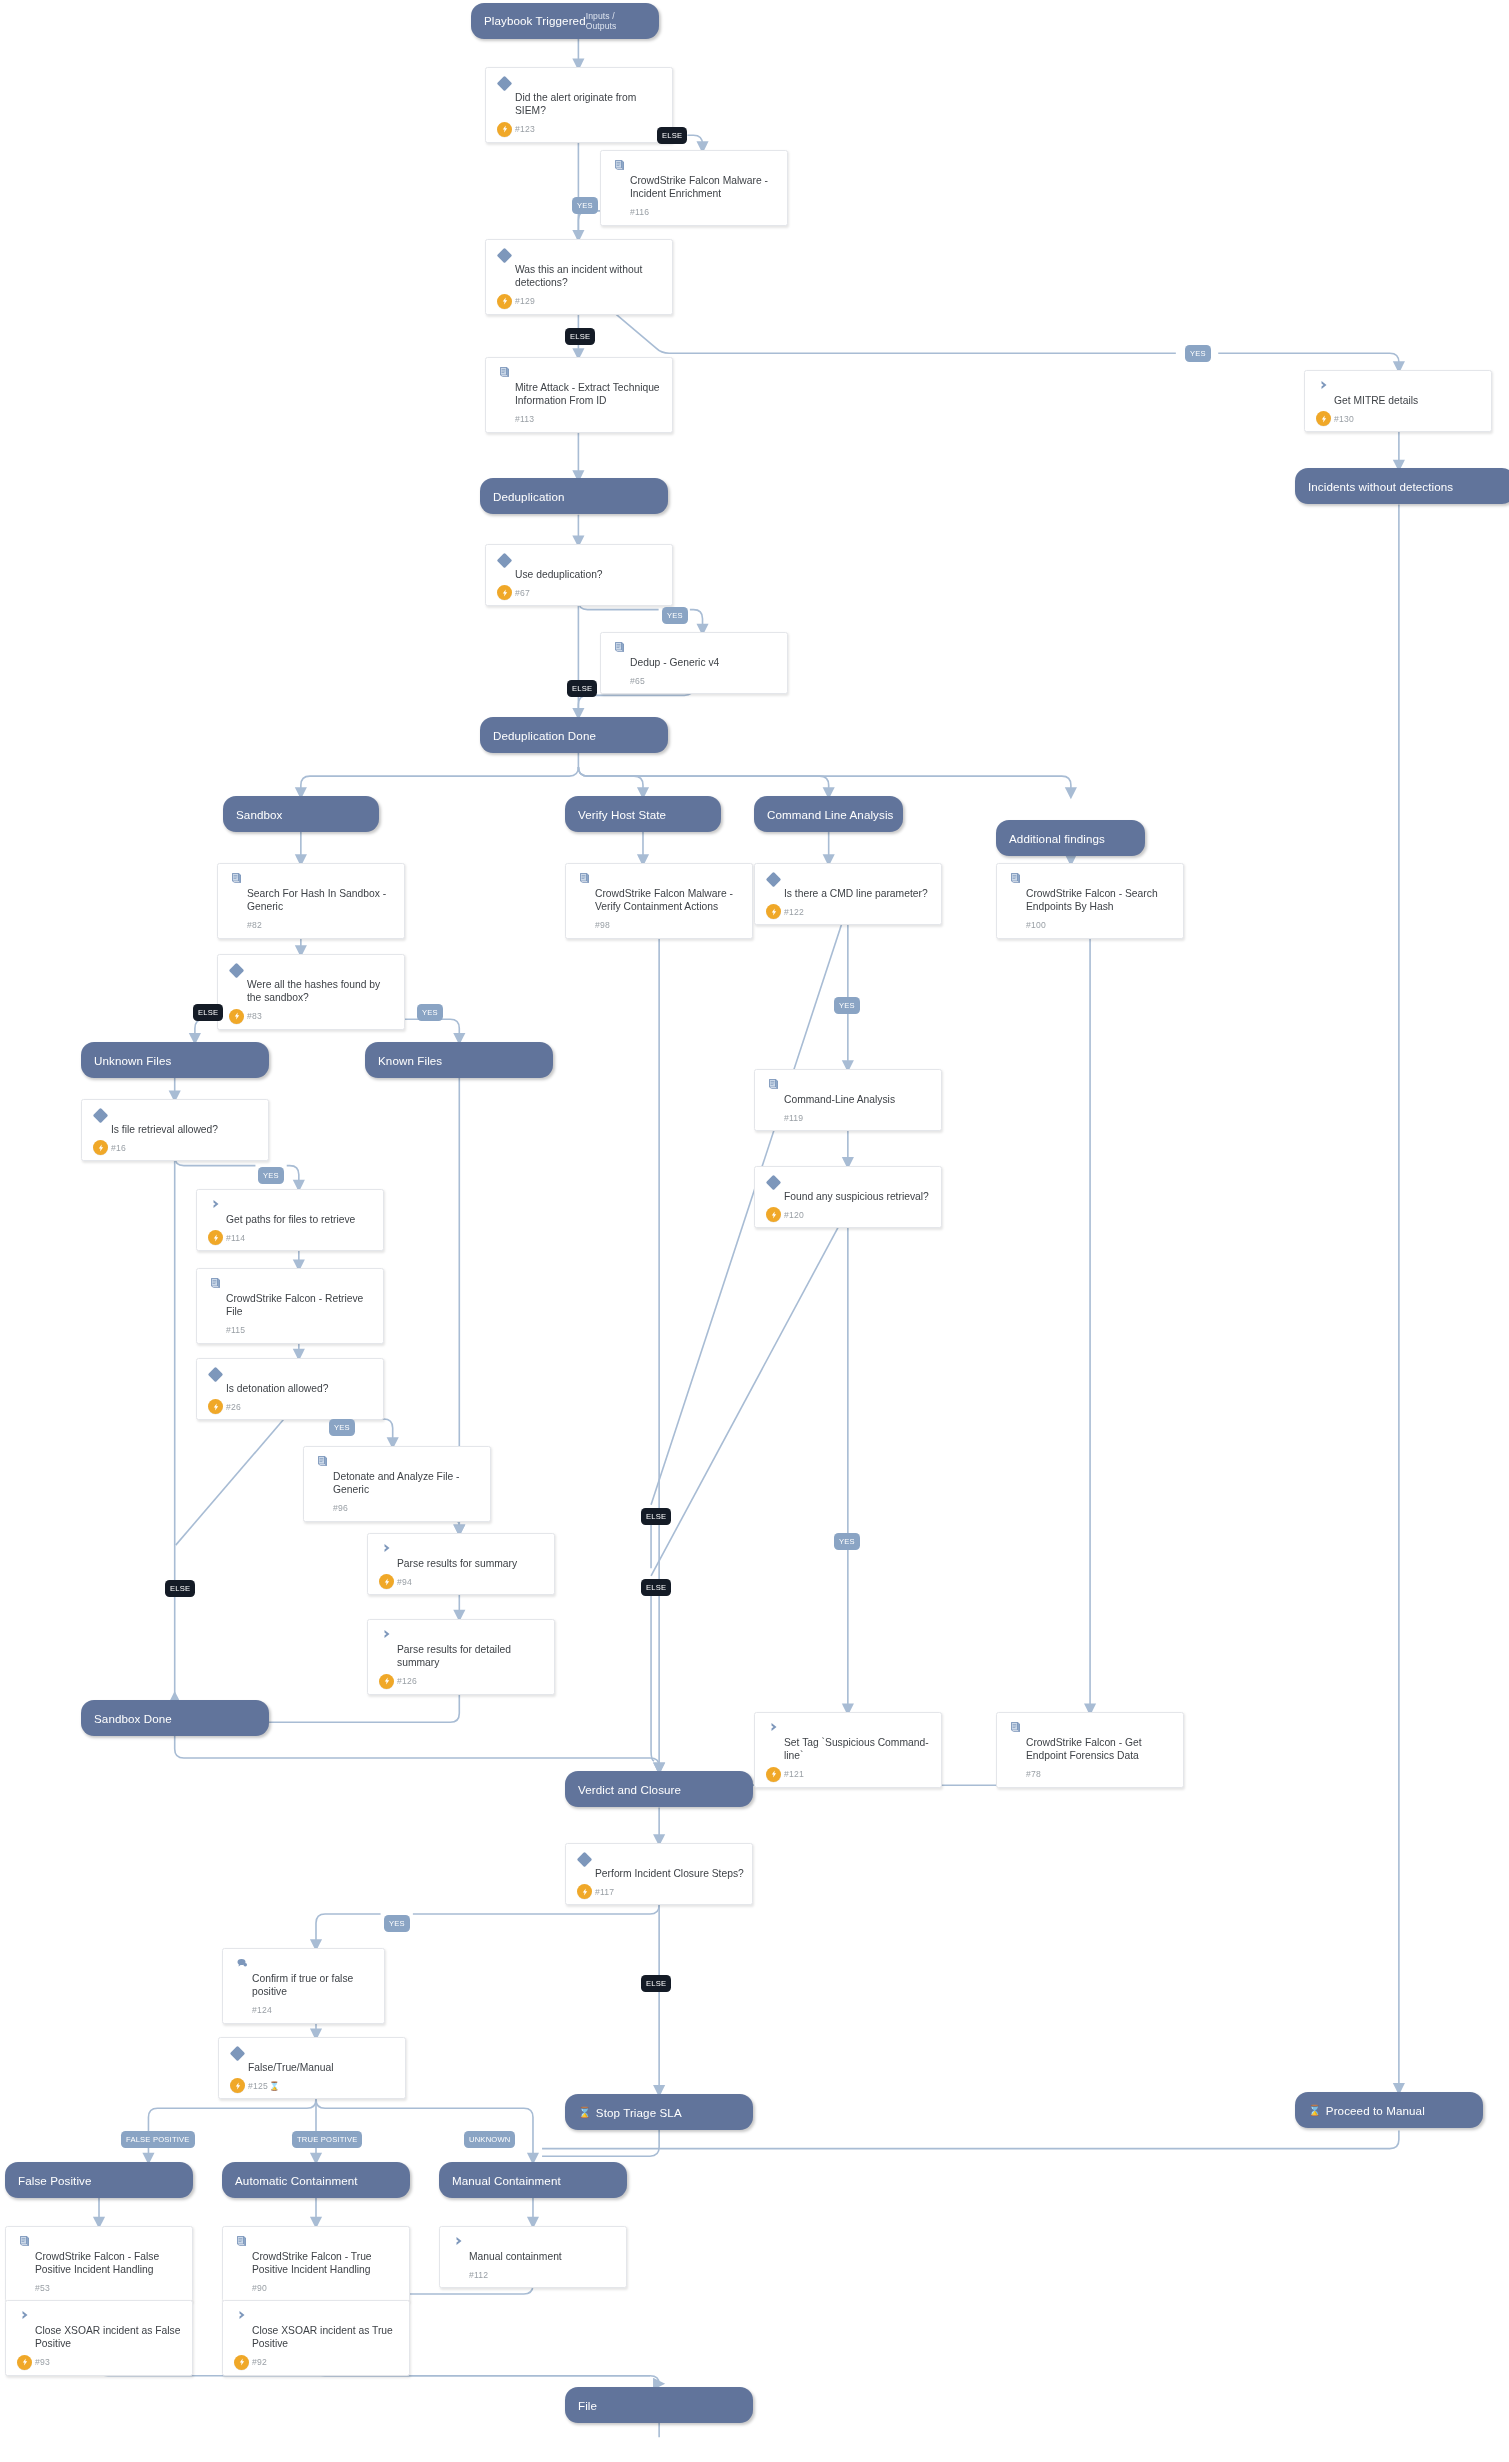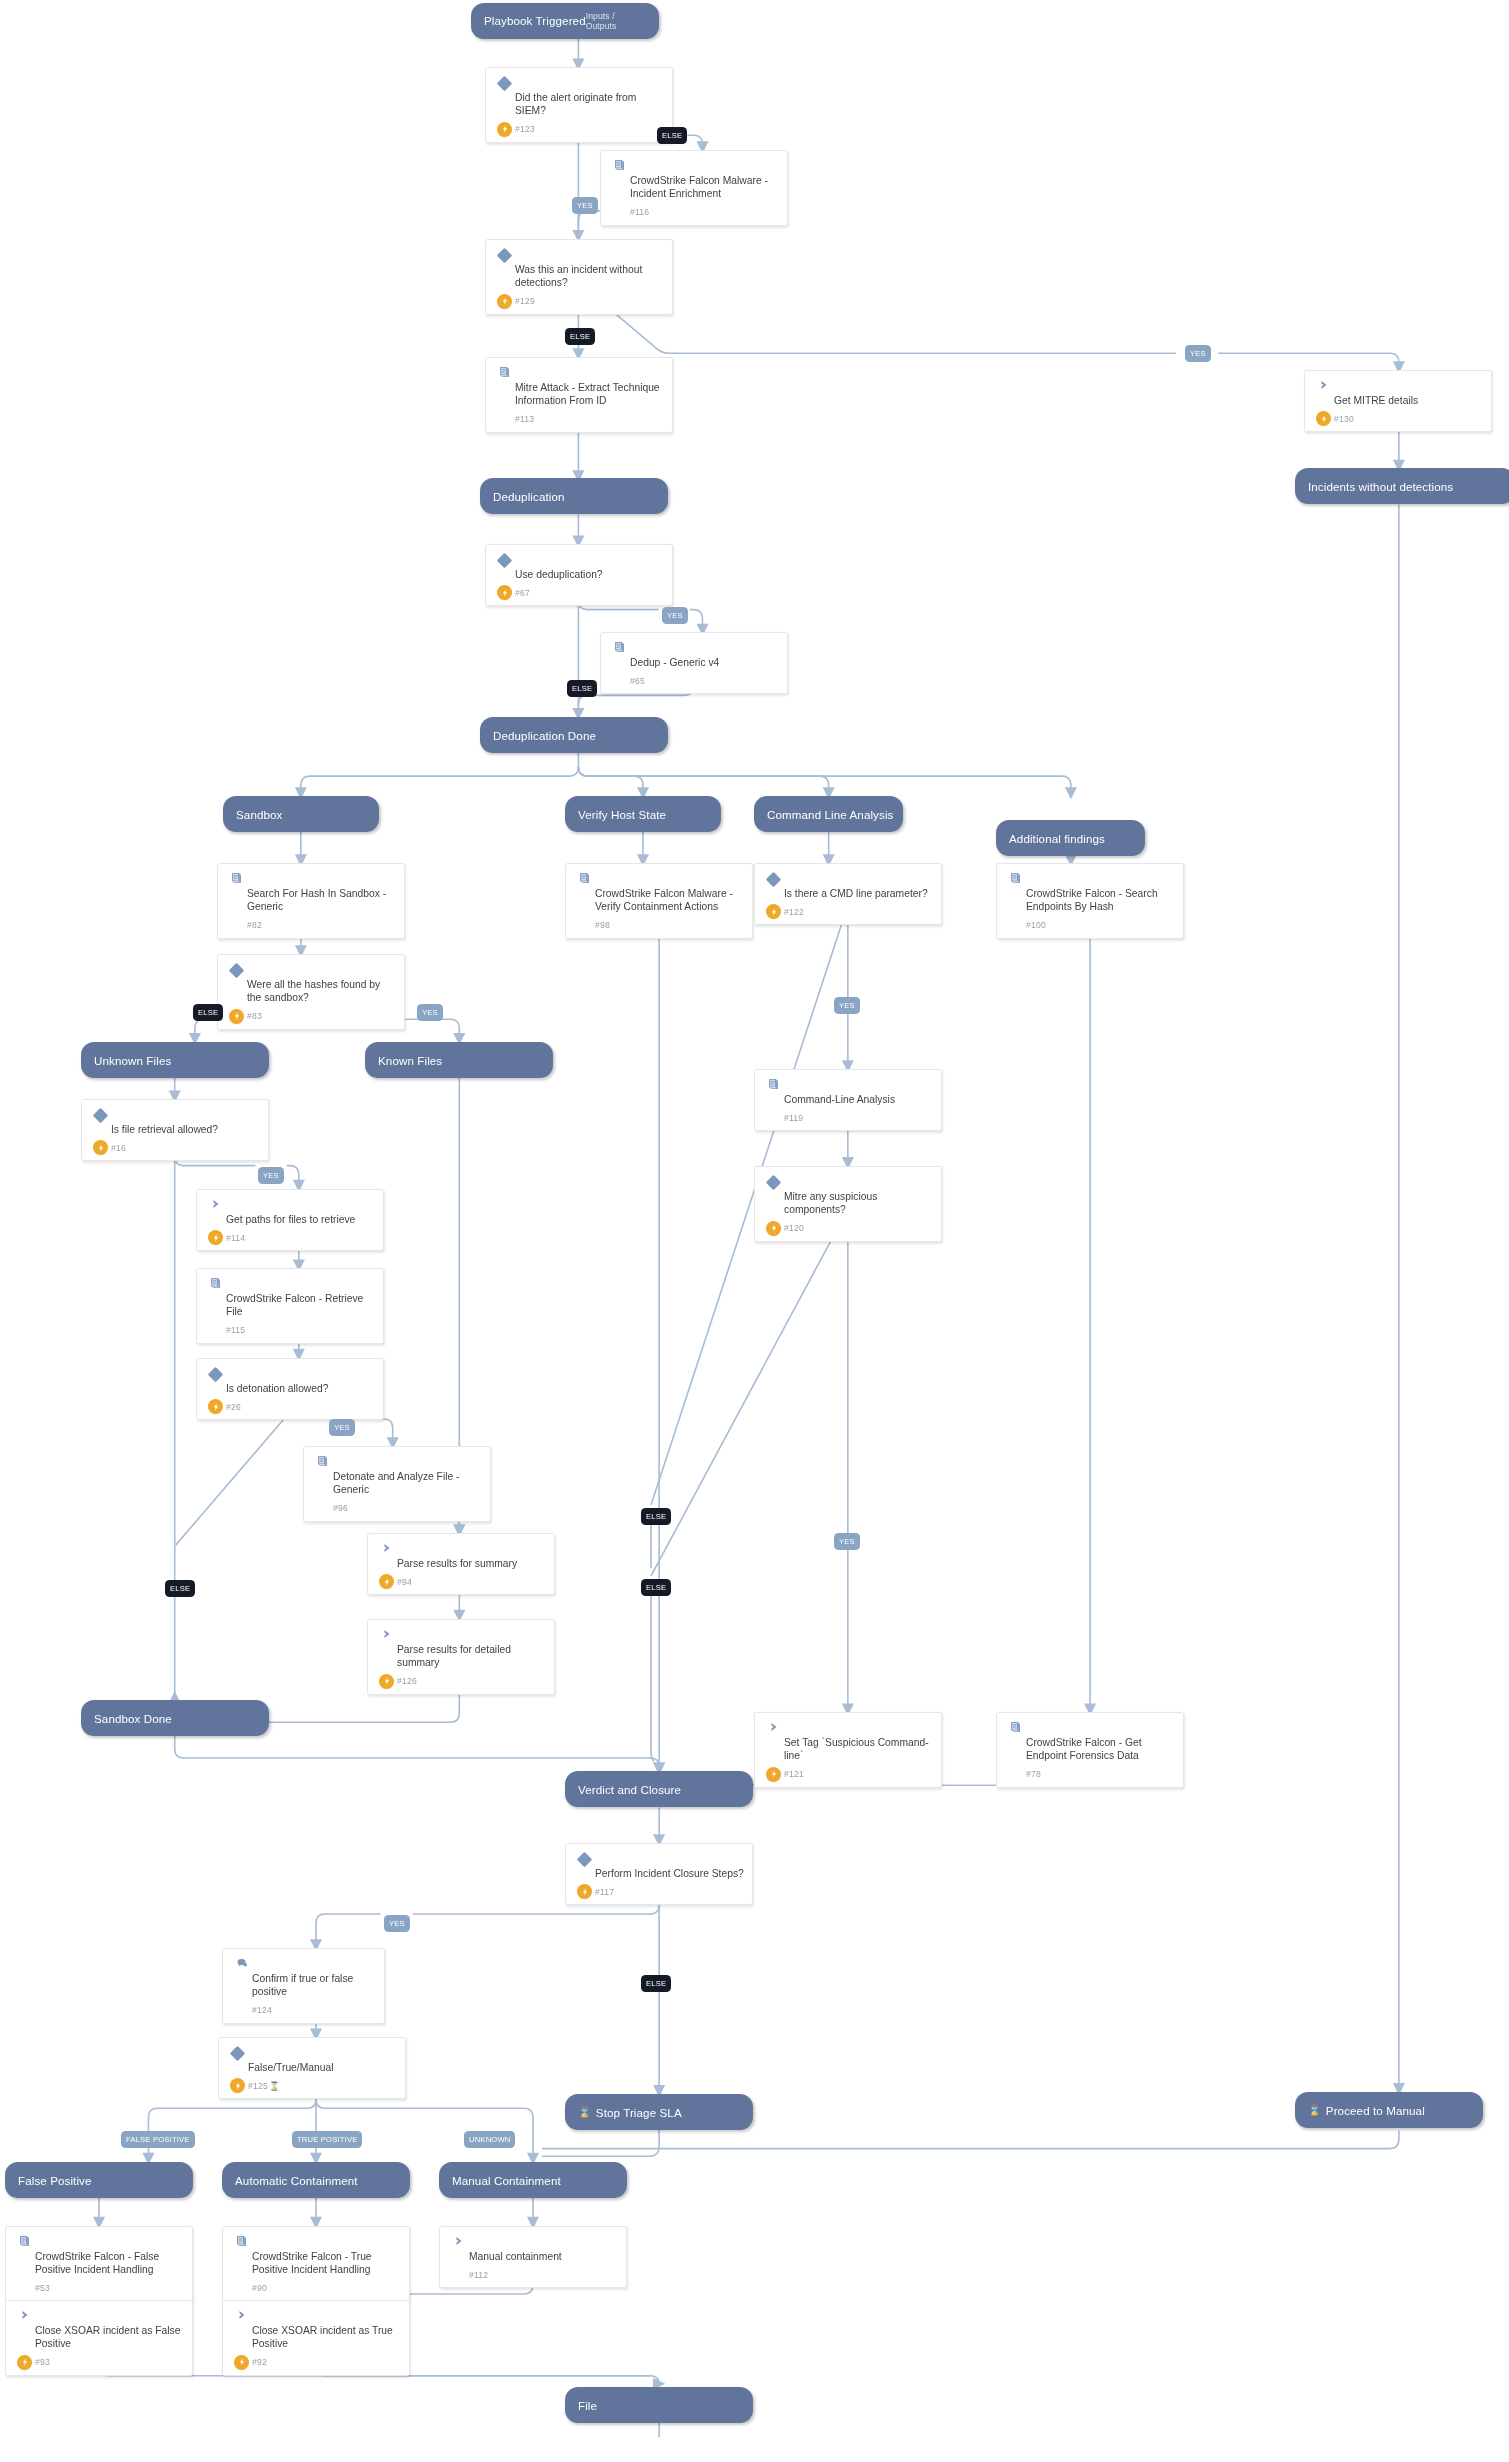--- a/index.html
+++ b/index.html
@@ -651,21 +651,21 @@
         <div class="foot">
           <span class="badgewrap"></span>
           <span class="id"><span>#119</span></span>
         </div>
       </div>
       <div class="card" style="left: 754px; top: 1166px; width: 188px; min-height: 44px;">
         <div class="row">
           <span class="glyph">
             <span class="icon-diamond"></span>
           </span>
-          <span class="title">Mitre any suspicious components?</span>
+          <span class="title">Found any suspicious retrieval?</span>
         </div>
         <div class="foot">
           <span class="badgewrap">
             <span class="badge-bolt">
               <svg width="8" height="8" viewBox="0 0 16 16">
                 <path d="M9.4 1 L3.6 9 L7.1 9 L6.1 15 L12.4 6.7 L8.7 6.7 Z" fill="#ffffff"></path>
               </svg>
             </span>
           </span>
           <span class="id"><span>#120</span></span>

